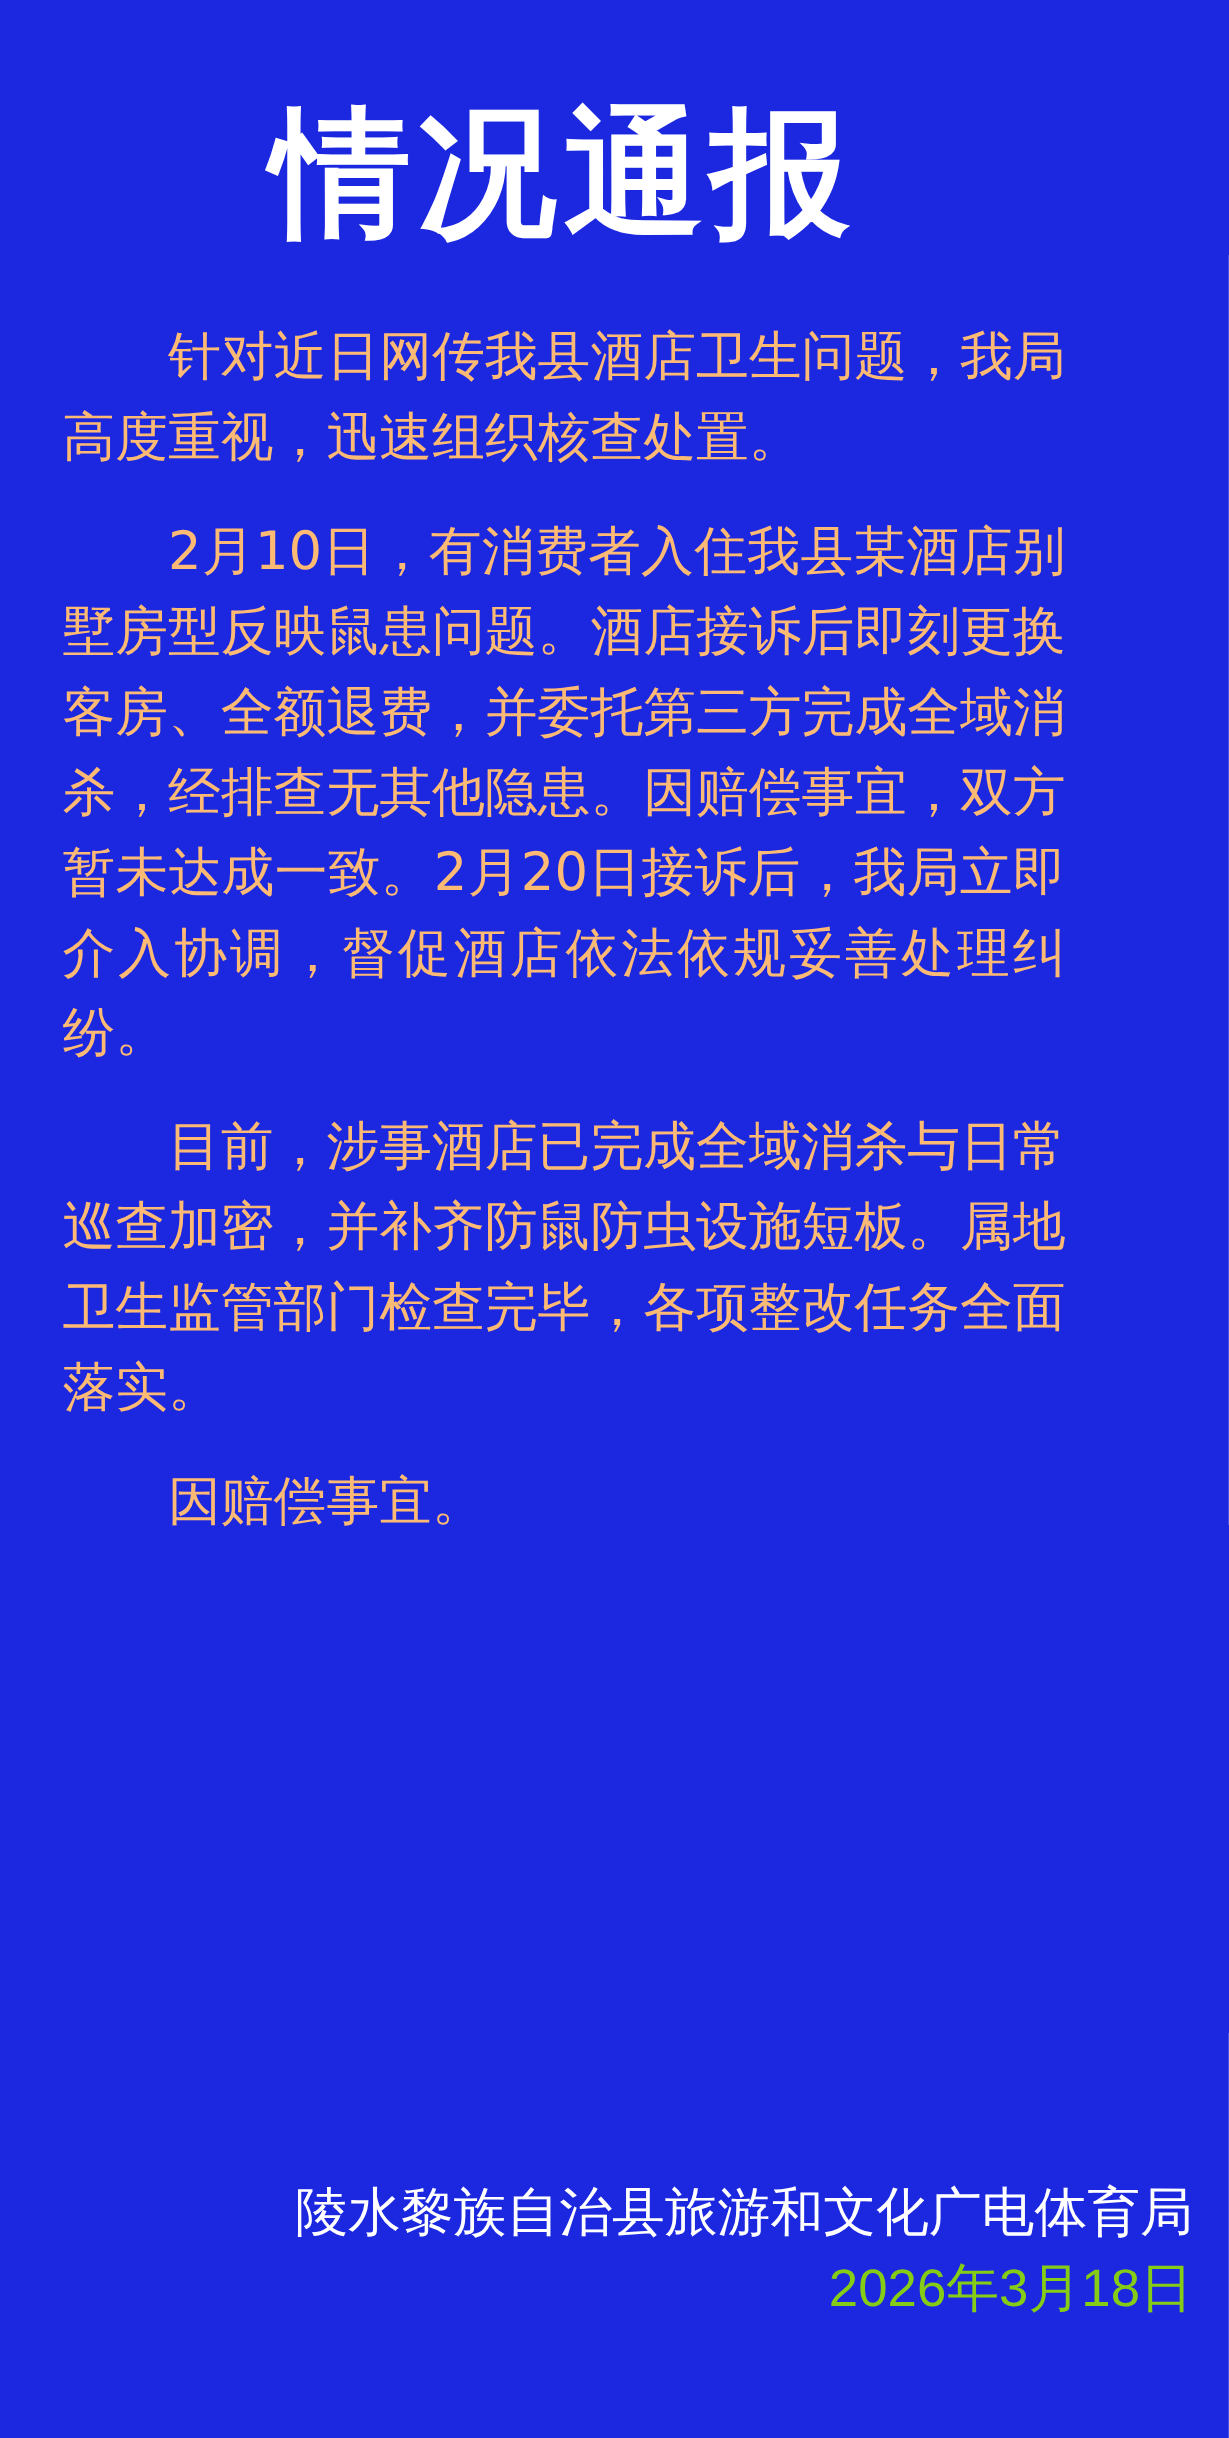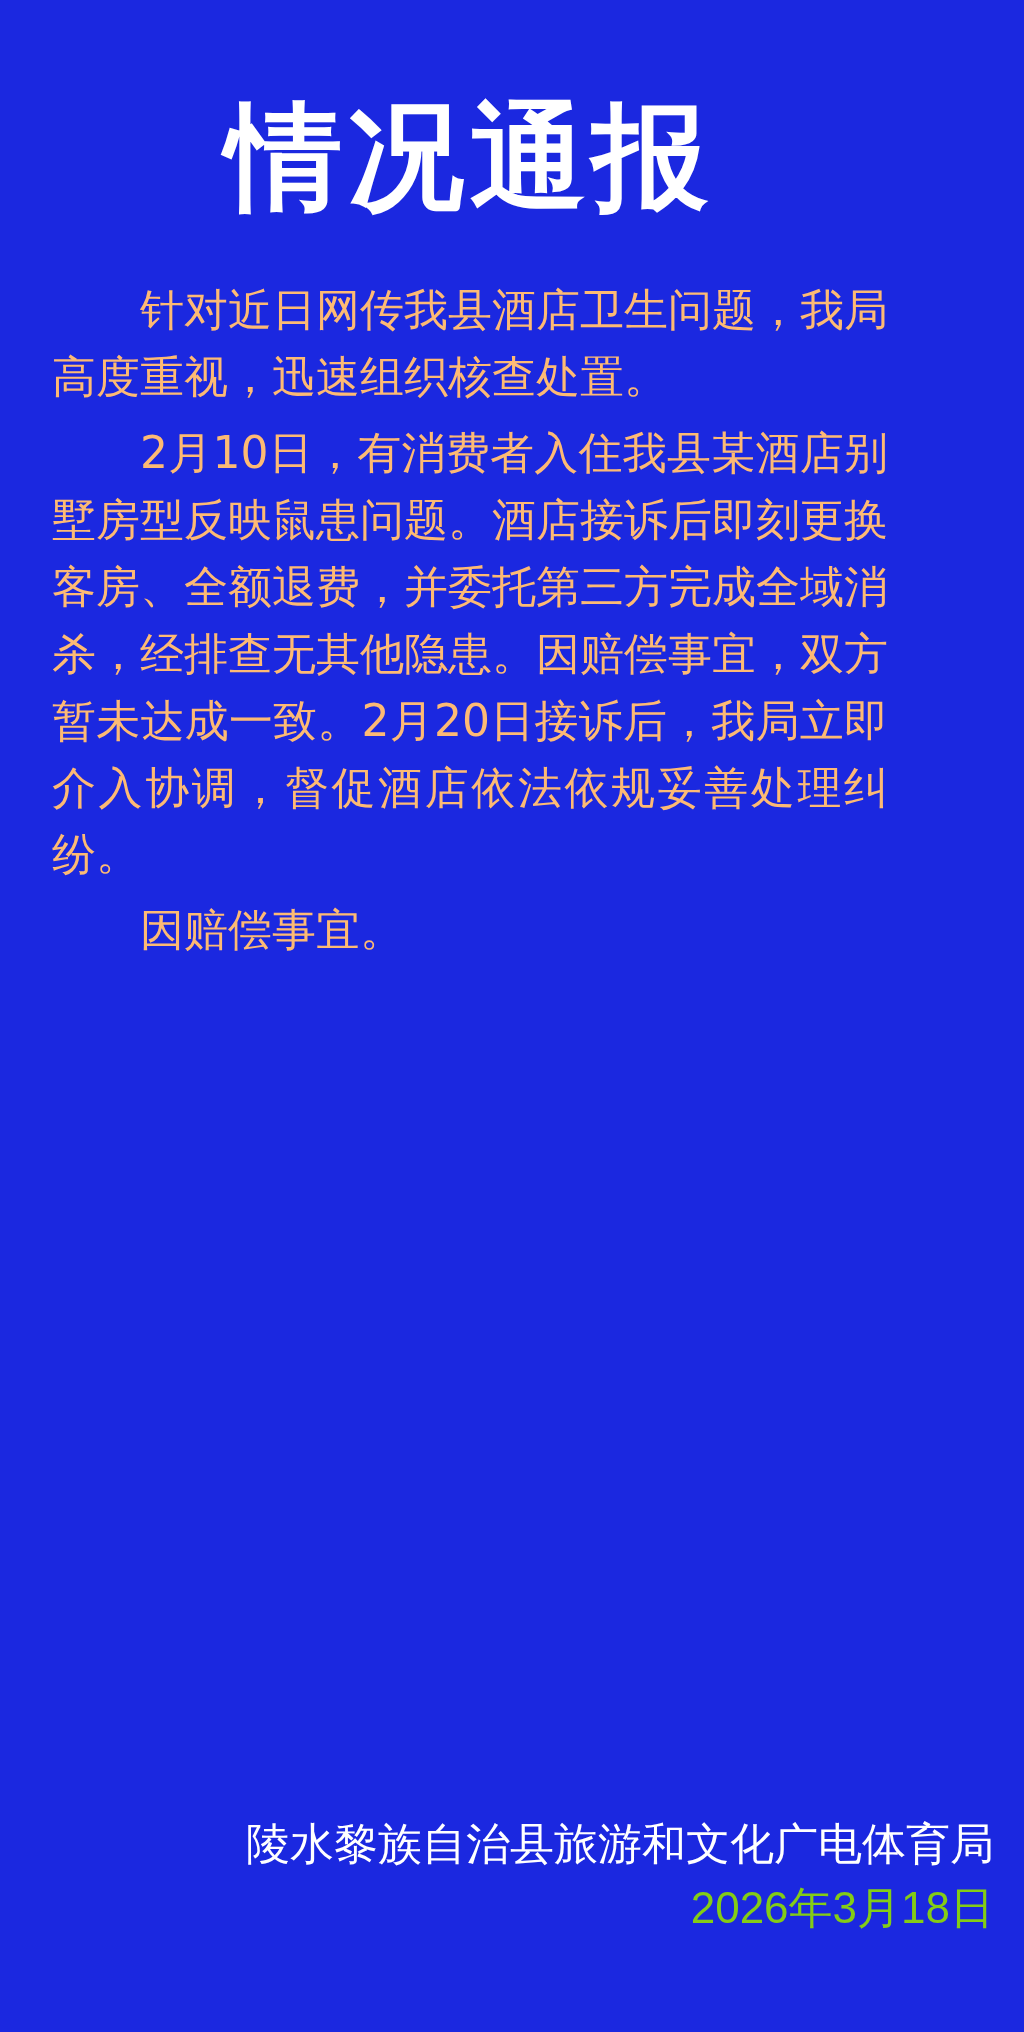--- a/index.html
+++ b/index.html
@@ -22,21 +22,21 @@
     color: #ffffff;
     box-sizing: border-box;
     overflow: hidden;
   }
   .notice-inner {
     position: absolute;
     left: 0;
     top: 0;
     width: 940px;
     height: 2032px;
-    padding: 12px 30px;
+    padding: 0 30px;
     box-sizing: border-box;
   }
   .title {
     margin: 0;
     padding-top: 78px;
     text-align: center;
     font-size: 116px;
     line-height: 1.15;
     font-weight: 700;
     letter-spacing: 6px;
@@ -52,21 +52,21 @@
     font-size: 44px;
     line-height: 1.52;
     text-align: justify;
     text-align-last: left;
     text-indent: 88px;
     color: #fdba74;
     font-family: "DejaVu Sans", "Liberation Sans", sans-serif;
     font-weight: 400;
   }
   .para + .para {
-    margin-top: 9px;
+    margin-top: 28px;
   }
   .para-closing {
     margin-top: 92px;
   }
   .signature {
     position: absolute;
     left: 0;
     bottom: 92px;
     width: 1024px;
     text-align: right;
@@ -92,20 +92,21 @@
 <body>
 
 <div class="notice-card">
   <div class="notice-inner">
 
     <h1 class="title">情况通报</h1>
 
     <div class="body-block">
       <p class="para">针对近日网传我县酒店卫生问题，我局高度重视，迅速组织核查处置。</p>
       <p class="para">2月10日，有消费者入住我县某酒店别墅房型反映鼠患问题。酒店接诉后即刻更换客房、全额退费，并委托第三方完成全域消杀，经排查无其他隐患。因赔偿事宜，双方暂未达成一致。2月20日接诉后，我局立即介入协调，督促酒店依法依规妥善处理纠纷。</p>
+      <p class="para">目前，涉事酒店已完成全域消杀与日常巡查加密，并补齐防鼠防虫设施短板。属地卫生监管部门检查完毕，各项整改任务全面落实。</p>
       <p class="para para-closing">因赔偿事宜。</p>
     </div>
 
     <div class="signature">
       <div class="sig-org">陵水黎族自治县旅游和文化广电体育局</div>
       <div class="sig-date">2026年3月18日</div>
     </div>
 
   </div>
 </div>

